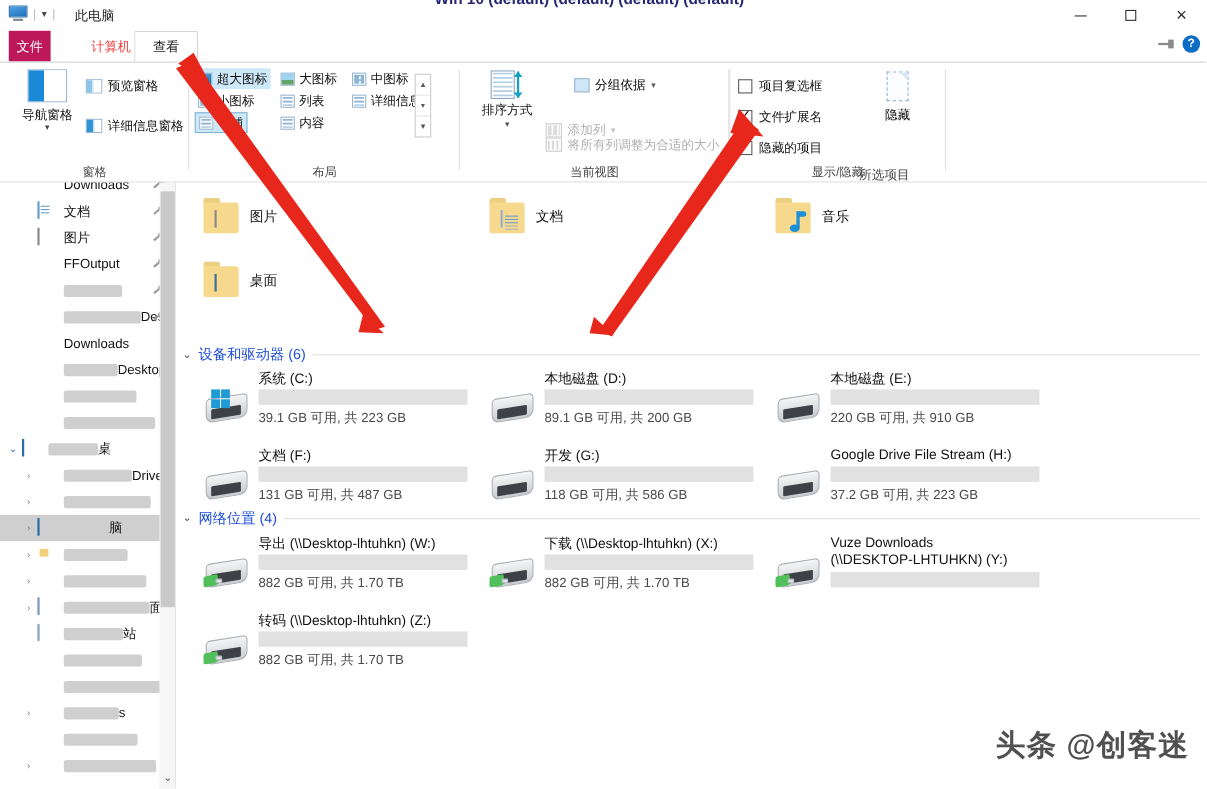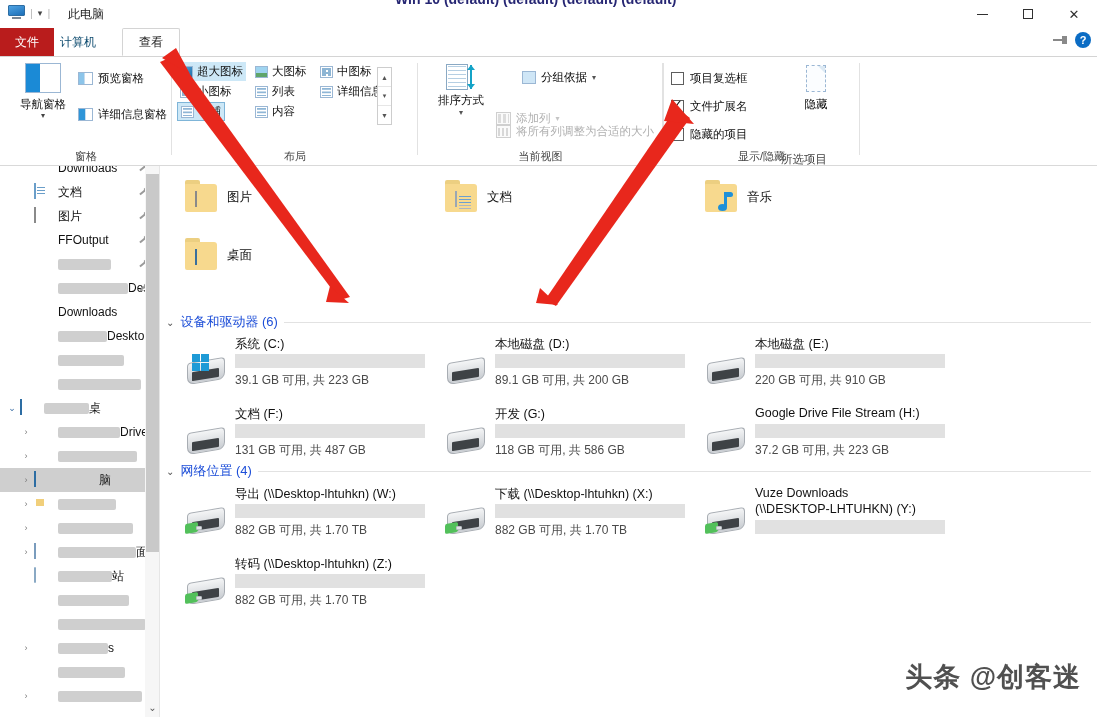--- a/index.html
+++ b/index.html
@@ -28,22 +28,22 @@
   #wincontrols { position:absolute; right:0; top:0; display:flex; }
   .wc { width:46px; height:28px; display:flex; align-items:center; justify-content:center;
         font-size:13px; color:#303030; }
   .wc.min span { display:block; width:11px; height:1px; background:#303030; }
   .wc.max span { display:block; width:10px; height:10px; border:1px solid #303030; }
 
   
   #tabstrip { position:absolute; left:0; top:28px; width:1097px; height:28px; background:#fff; }
   .tab { position:absolute; top:0; height:28px; display:flex; align-items:center;
          justify-content:center; font-size:12px; }
-  .tab.file { left:0; width:54px; background:#b91c1c; color:#fff; }
-  .tab.computer { left:44px; width:68px; color:#0c4a6e; }
+  .tab.file { left:8px; width:38px; background:#be185d; color:#fff; }
+  .tab.computer { left:67px; width:68px; color:#ef4444; }
   .tab.view { left:122px; width:58px; color:#1a1a1a;
               background:#fff; border:1px solid #d4d4d4; border-bottom:1px solid #fff;
               border-top-left-radius:2px; border-top-right-radius:2px; }
   #tabstrip-right { position:absolute; right:6px; top:4px; display:flex; align-items:center; gap:7px; }
   #pin-icon { width:15px; height:12px; position:relative; }
   #pin-icon .pshaft { position:absolute; left:0; top:5px; width:11px; height:2px; background:#888; }
   #pin-icon .phead  { position:absolute; left:9px; top:2px; width:5px; height:8px; background:#8a8a8a; }
   #help-icon { width:16px; height:16px; border-radius:50%; background:#0b6cc4;
                color:#fff; font-size:11px; font-weight:bold; display:flex;
                align-items:center; justify-content:center; }

